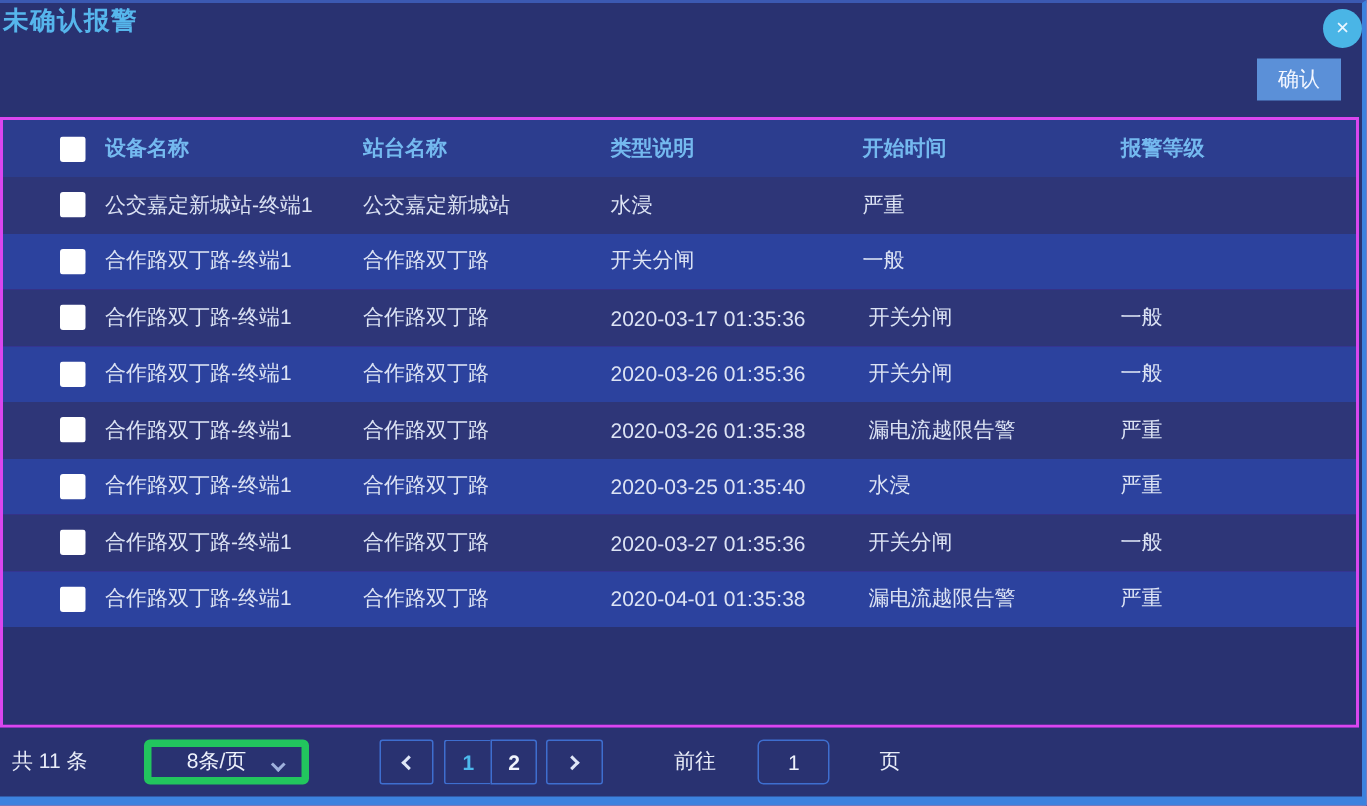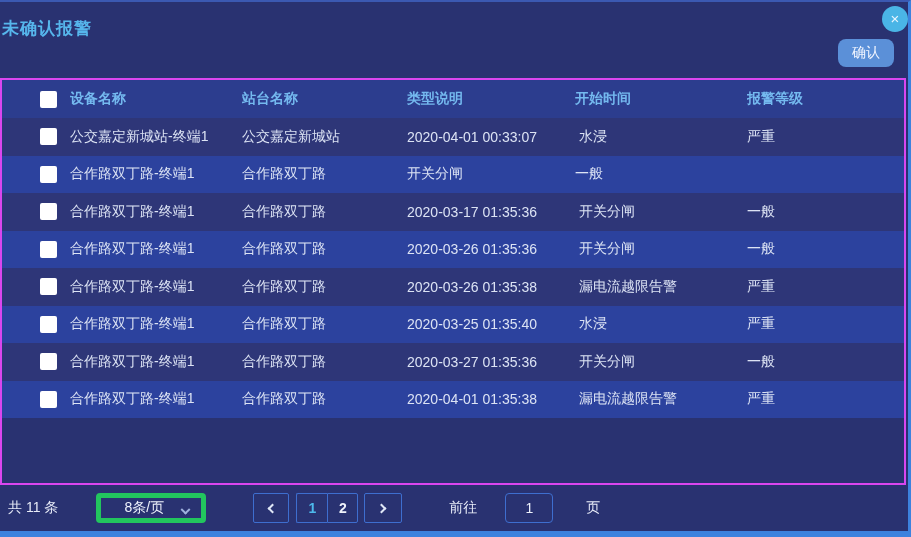--- a/index.html
+++ b/index.html
@@ -11,34 +11,34 @@
     background:#293271;
     border-top:2px solid #3b59b2;
     border-right:3px solid #3c82de;
     border-bottom:6px solid #3c82de;
     display:flex; flex-direction:column;
   }
 
   
   .titlebar { position:relative; height:76px; flex:0 0 76px; }
   .title {
-    position:absolute; left:2px; top:15px;
+    position:absolute; left:2px; top:0;
     color:#56b6ec; font-size:17px; font-weight:bold; letter-spacing:1px;text-align:right;
   }
   .close-btn {
     position:absolute; right:0px; top:4px;
     width:26px; height:26px; border-radius:50%;
     background:#4ab5e6; border:none; cursor:pointer;
     color:#eaf6ff; font-size:15px; line-height:26px; text-align:center;
     display:flex; align-items:center; justify-content:center;
   }
   .confirm-btn {
     position:absolute; right:14px; top:37px;
     width:56px; height:28px;
-    background:#5b90d8; border:none; border-radius:8px;
+    background:#5b90d8; border:none; border-radius:0;
     color:#f2f6ff; font-size:14px; cursor:pointer;
   }
 
   
   .table {
     flex:1 1 auto; margin:0 2px 0 0;
     border:2px solid #d946ef;
     display:flex; flex-direction:column;
     background:#4c1d95;
   }
@@ -138,21 +138,20 @@
       <div class="cell c3">开始时间</div>
       <div class="cell c5">报警等级</div>
     </div>
     <div id="rows">
         <div class="t-row odd">
           <div class="cell c0">
             <span class="checkbox"></span>
           </div>
           <div class="cell c1">公交嘉定新城站-终端1</div>
           <div class="cell c2">公交嘉定新城站</div>
-          <div class="cell c3">2020-04-01 00:33:07</div>
           <div class="cell c4">水浸</div>
           <div class="cell c5">严重</div>
         </div>
         <div class="t-row even">
           <div class="cell c0">
             <span class="checkbox"></span>
           </div>
           <div class="cell c1">合作路双丁路-终端1</div>
           <div class="cell c2">合作路双丁路</div>
           <div class="cell c4">开关分闸</div>

